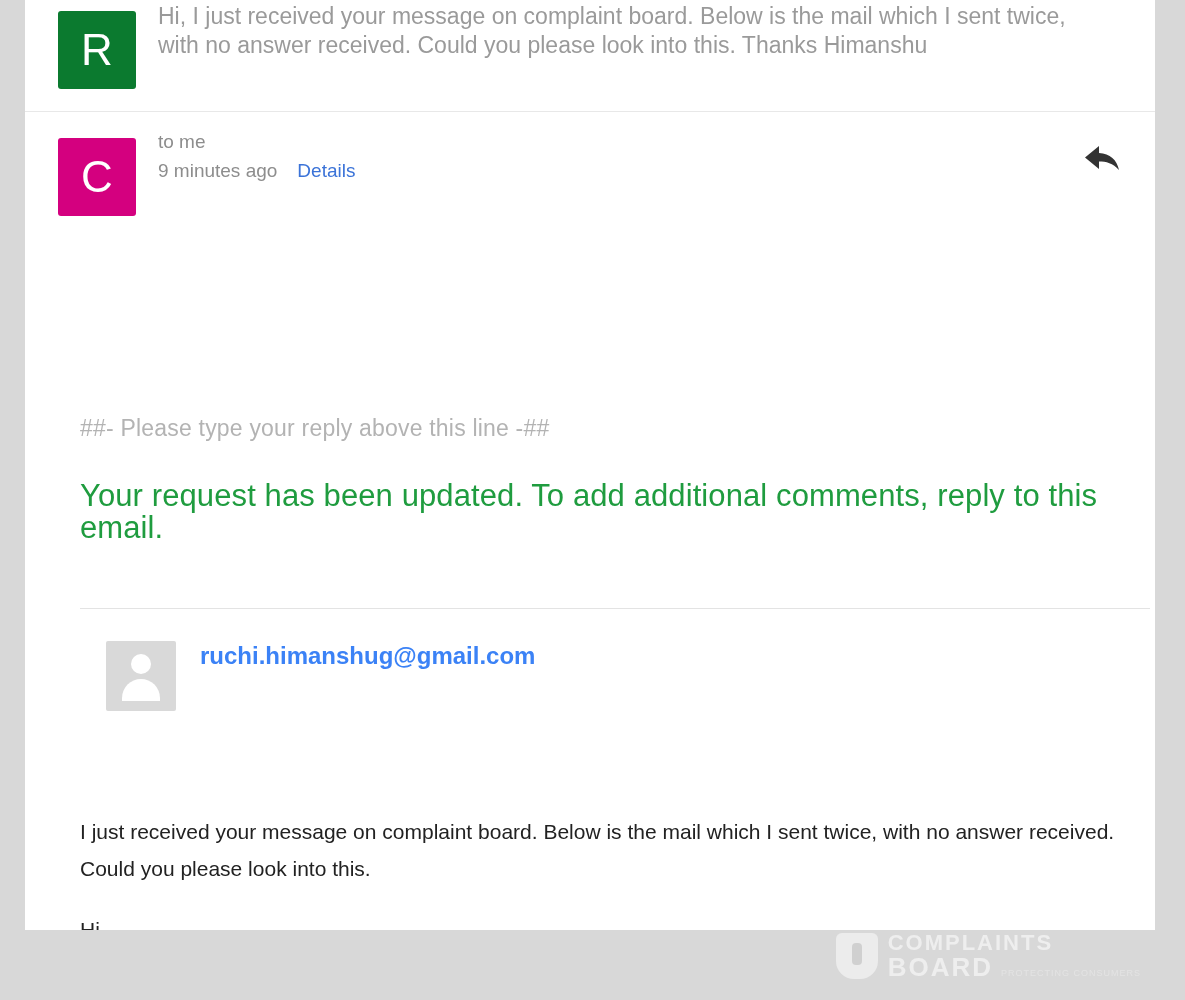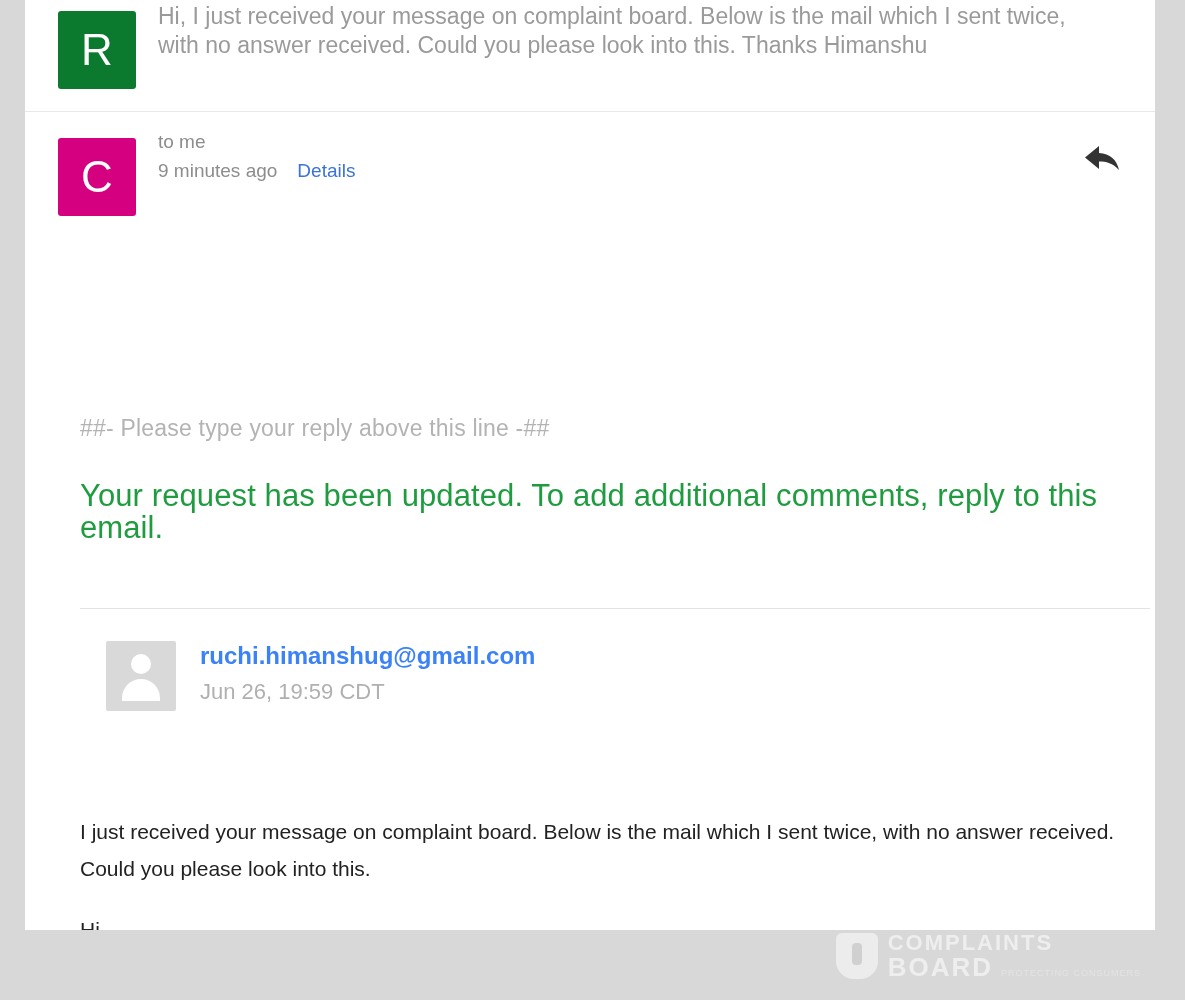--- a/index.html
+++ b/index.html
@@ -315,21 +315,20 @@
         <div class="updated-note">Your request has been updated. To add additional comments, reply to this email.</div>
 
         <div class="divider"></div>
 
         <div class="quoted-header">
           <div class="quoted-avatar">
             <div class="person"></div>
             <div class="body"></div>
           </div>
           <div class="quoted-email">ruchi.himanshug@gmail.com</div>
-          <div class="quoted-date">Jun 26, 19:59 CDT</div>
         </div>
 
         <div class="letter">
           <p>I just received your message on complaint board. Below is the mail which I sent twice, with no answer received. Could you please look into this.</p>
           <p>Hi,</p>
 
         </div>
       </div>
     </div>
 

